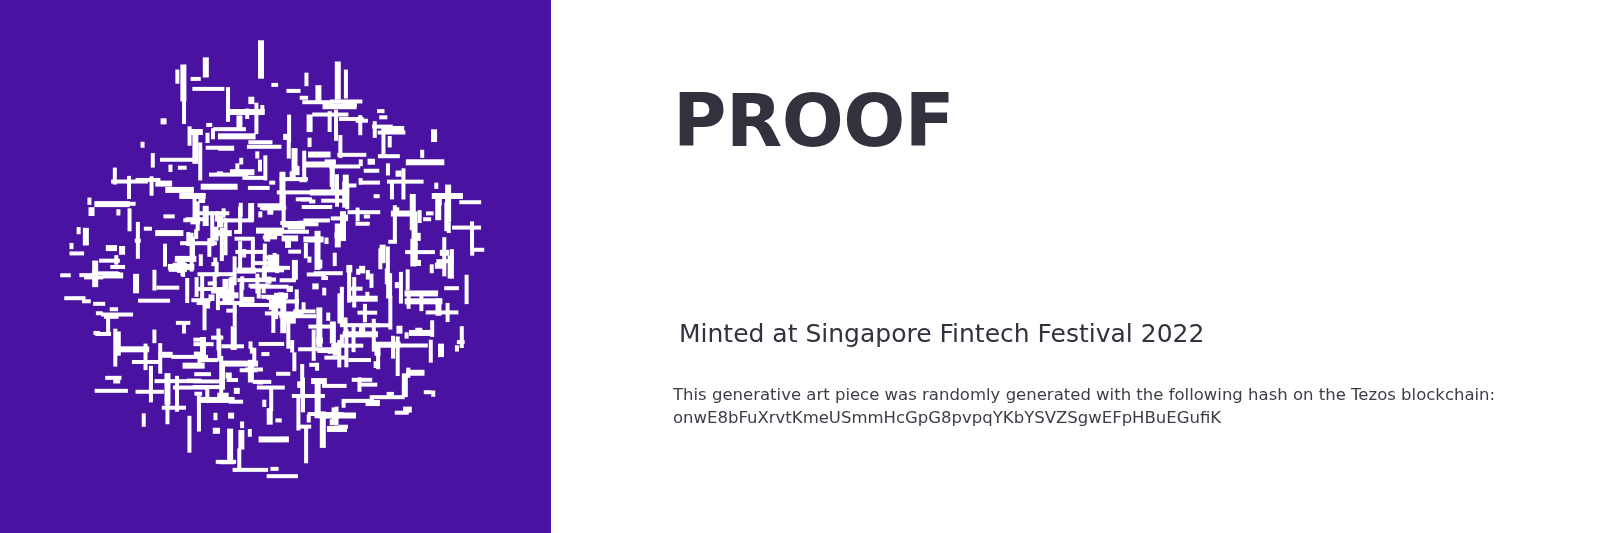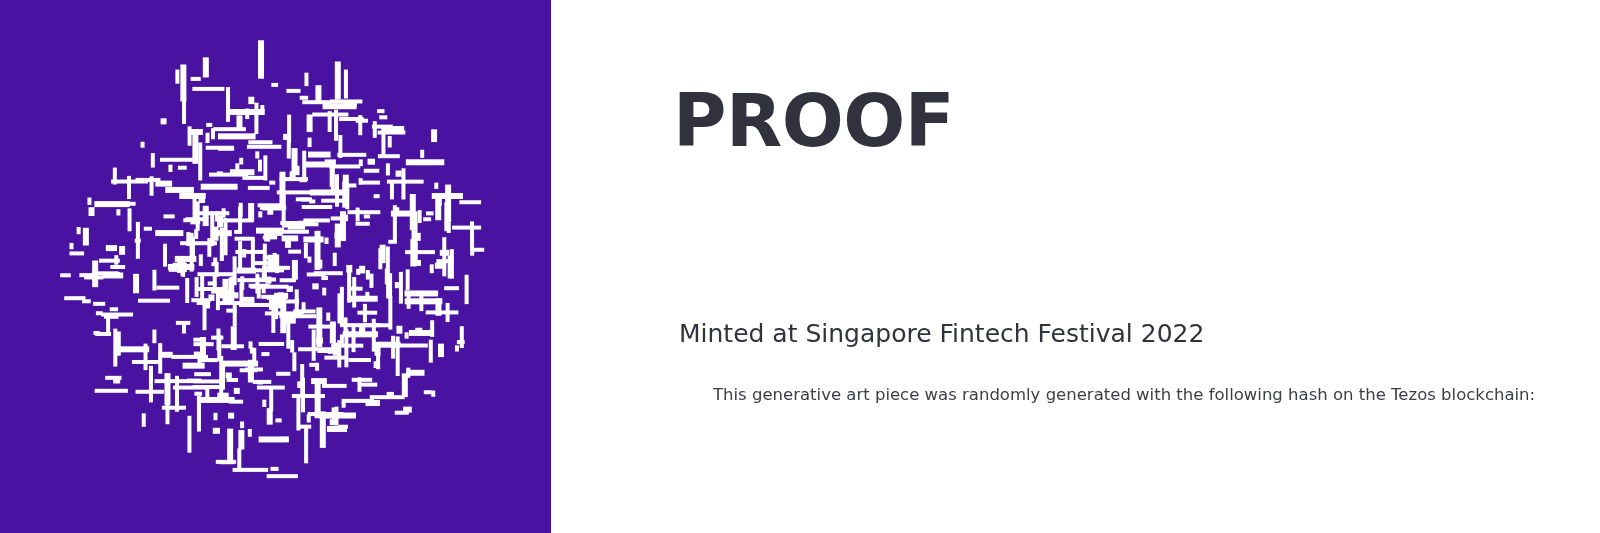--- a/index.html
+++ b/index.html
@@ -79,21 +79,20 @@
     color: #32323e;
     white-space: nowrap;
     margin: 6px;
   }
 
   #description-block {
     position: absolute;
     left: 122px;
     top: 383px;
     width: 880px;
-    margin-left: 40px;
   }
   .desc-line {
     font-family: "DejaVu Sans", sans-serif;
     font-weight: 400;
     font-size: 16.5px;
     line-height: 1.42;
     color: #3d3d47;
     white-space: nowrap;
     margin: 0;
   }
@@ -660,16 +659,17 @@
   <div id="content-panel">
 
     <div id="title-block">
       <div class="title-line">PROOF</div>
     </div>
 
     <div id="subtitle">Minted at Singapore Fintech Festival 2022</div>
 
     <div id="description-block">
       <div class="desc-line">This generative art piece was randomly generated with the following hash on the Tezos blockchain:</div>
+      <div class="desc-line">onwE8bFuXrvtKmeUSmmHcGpG8pvpqYKbYSVZSgwEFpHBuEGufiK</div>
     </div>
 
   </div>
 </div>
 
 </body></html>

